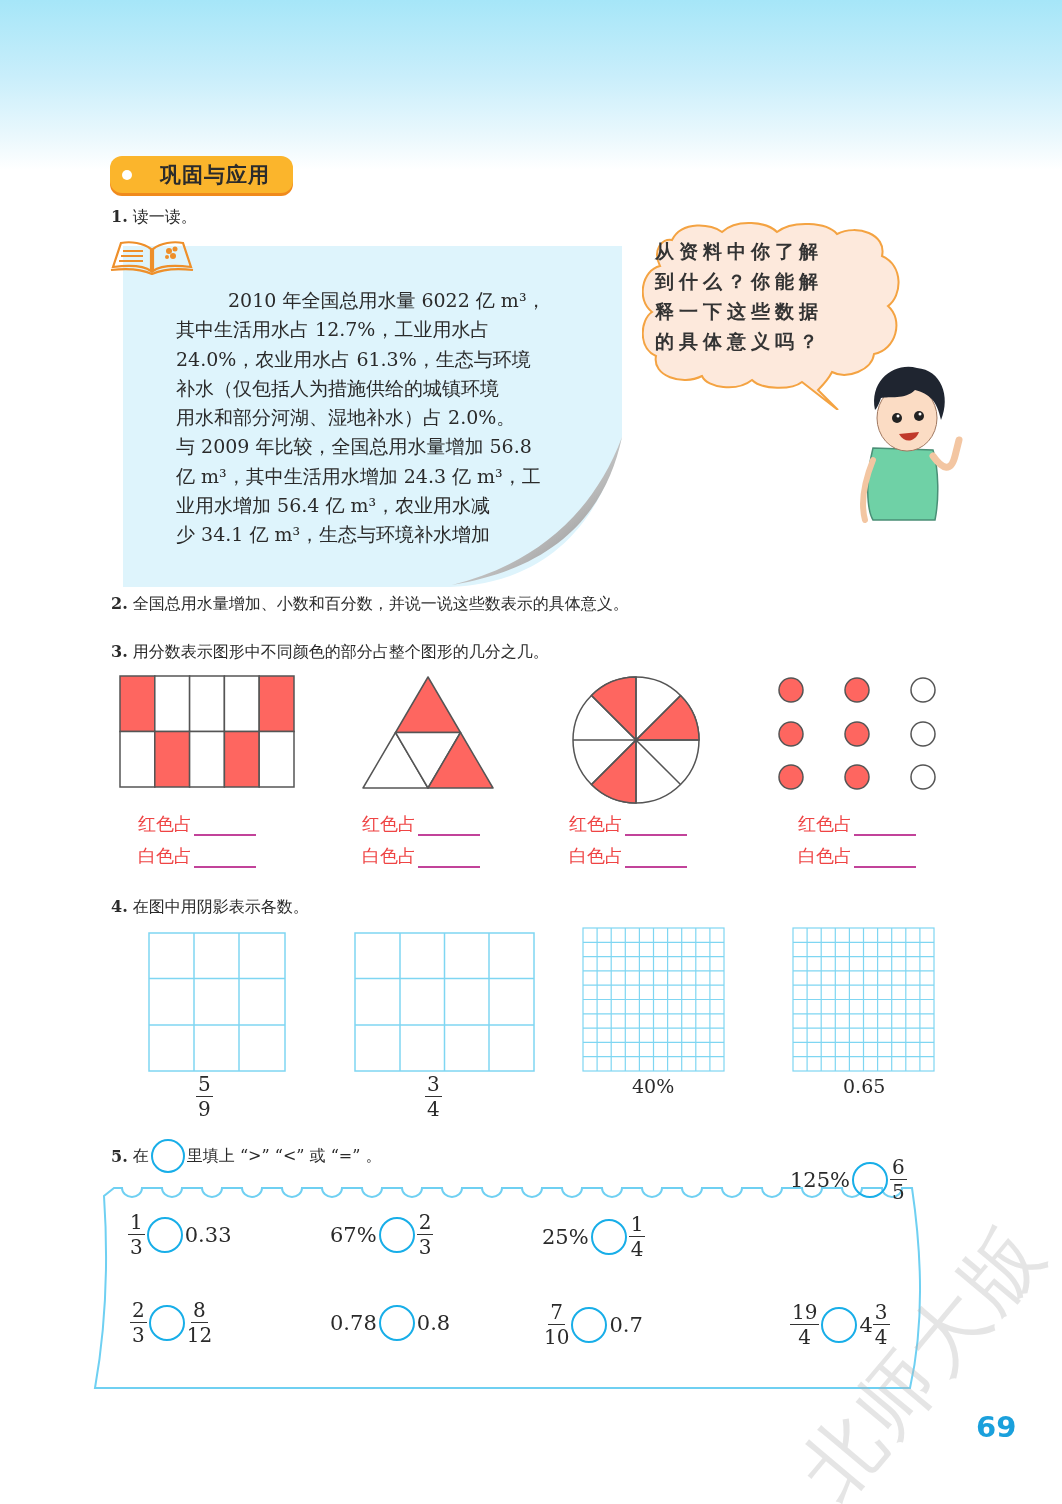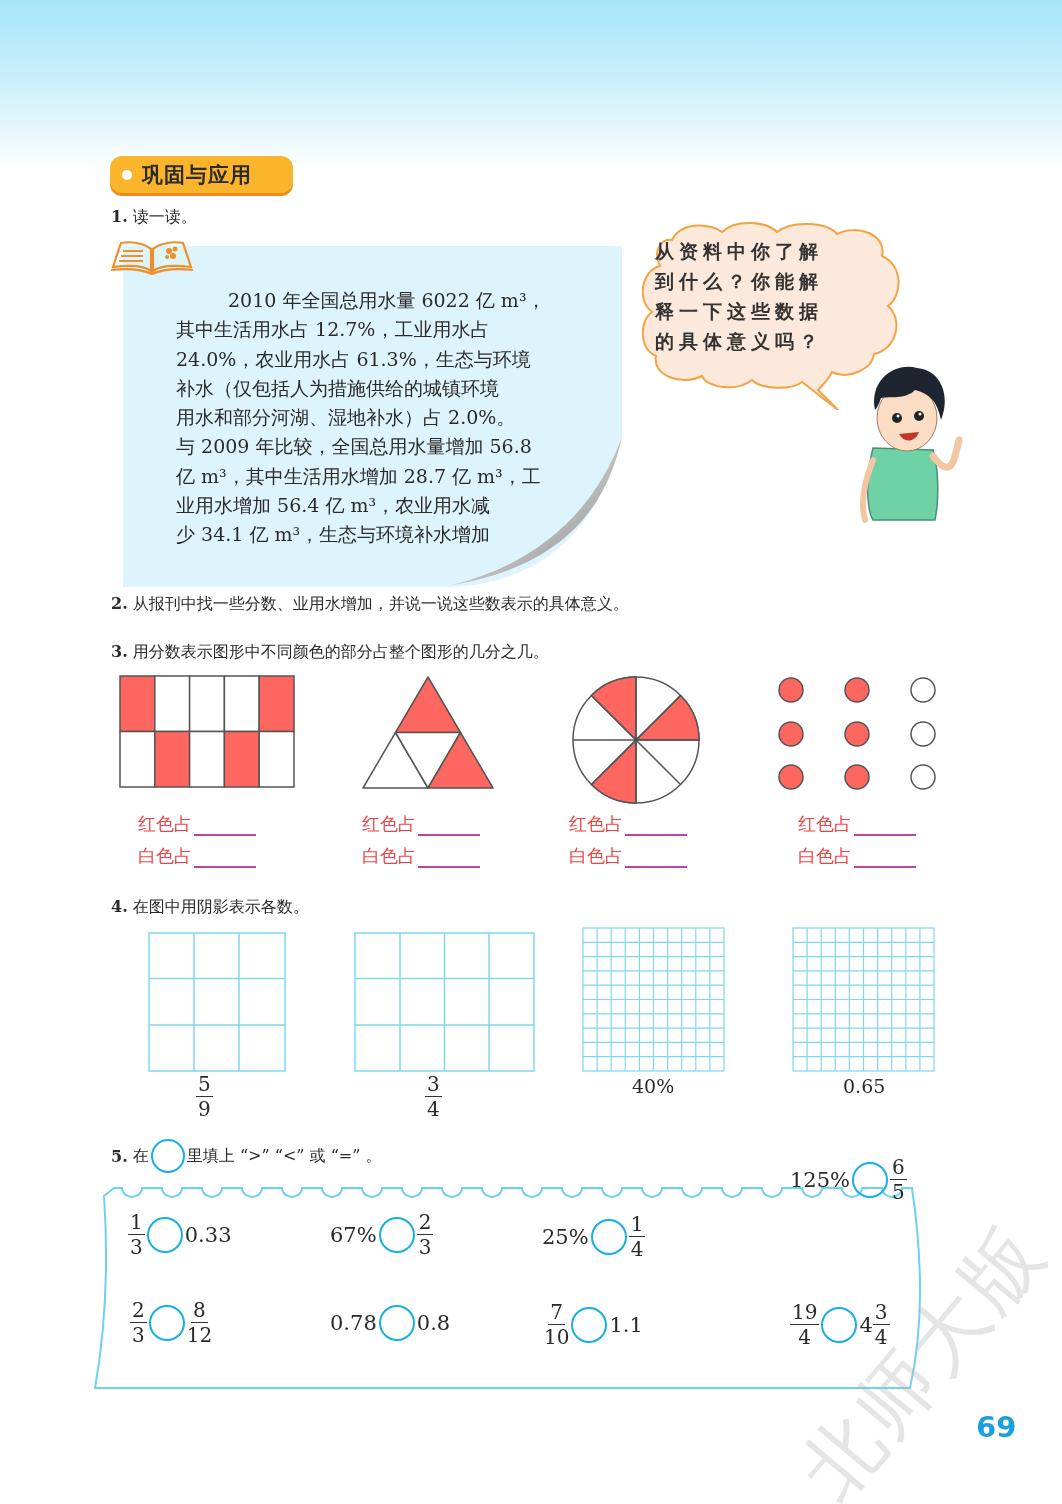--- a/index.html
+++ b/index.html
@@ -4,21 +4,21 @@
 <style>
   * { box-sizing: border-box; margin: 0; padding: 0; }
   html, body { width: 1062px; height: 1504px; background: #ffffff; overflow: hidden; }
   body { position: relative; font-family: "DejaVu Serif", "Liberation Serif", serif; color: #2a2a2a; }
   .top-band { position: absolute; left: 0; top: 0; width: 1062px; height: 170px;
     background: linear-gradient(to bottom, #a6e6f8 0%, #c9eefb 45%, #eaf8fd 80%, #ffffff 100%); }
   .section-badge { position: absolute; left: 110px; top: 156px; width: 183px; height: 37px;
     background: #fbb52c; border-radius: 12px; box-shadow: 0 3px 0 #f08a1c;
     display: flex; align-items: center; padding-left: 12px; }
   .section-badge .dot { width: 10px; height: 10px; border-radius: 50%; background: #fff; margin-right: 10px; }
-  .section-badge .label { font-family: "DejaVu Sans", sans-serif; font-weight: bold; font-size: 21px; color: #2b2b2b; letter-spacing: 1px; }
+  .section-badge .label { font-family: "DejaVu Sans", sans-serif; font-weight: bold; font-size: 21px; color: #2b2b2b; letter-spacing: 1px; margin-left: 18px; }
 
   .q { position: absolute; font-size: 16px; color: #2a2a2a; white-space: nowrap; }
   .q .num { font-weight: bold; }
 
   .reading-box { position: absolute; left: 123px; top: 246px; width: 499px; height: 341px; background: #def4fc; overflow: hidden; }
   .reading-box .curl { position: absolute; right: 0; bottom: 0; width: 180px; height: 150px; }
   .reading-text { position: absolute; left: 176px; top: 270px; width: 400px; font-size: 19px; line-height: 29.3px; color: #2a2a2a; margin-top: 16px; }
   .reading-text p { white-space: nowrap; }
   .book-icon { position: absolute; left: 109px; top: 237px; width: 86px; height: 38px; }
 
@@ -86,21 +86,21 @@
     </g>
 </svg>
 
 <div class="reading-text">
   <p style="padding-left:52px">2010 年全国总用水量 6022 亿 m³，</p>
   <p>其中生活用水占 12.7%，工业用水占</p>
   <p>24.0%，农业用水占 61.3%，生态与环境</p>
   <p>补水（仅包括人为措施供给的城镇环境</p>
   <p>用水和部分河湖、湿地补水）占 2.0%。</p>
   <p>与 2009 年比较，全国总用水量增加 56.8</p>
-  <p>亿 m³，其中生活用水增加 28.7 亿 m³，工</p>
+  <p>亿 m³，其中生活用水增加 24.3 亿 m³，工</p>
   <p>业用水增加 56.4 亿 m³，农业用水减</p>
   <p>少 34.1 亿 m³，生态与环境补水增加</p>
 </div>
 
 <svg class="bubble" viewBox="0 0 262 190">
   <path d="M30 20 C40 0 70 4 80 12 C95 -2 125 2 135 12 C150 0 185 2 195 14 C215 4 245 14 240 36 C262 46 260 76 246 86 C262 100 254 130 232 134 C230 150 205 160 190 152 C186 160 180 166 176 170 L196 190 L160 162 C150 170 120 170 110 160 C95 172 65 168 60 156 C40 166 10 156 14 136 C-4 128 -2 100 10 92 C-6 80 0 50 18 46 C10 30 20 18 30 20 Z" fill="#fde9dc" stroke="#f4a342" stroke-width="2"></path>
 </svg>
 <div class="bubble-text">
   <div>从资料中你了解</div>
   <div>到什么？你能解</div>
@@ -116,21 +116,21 @@
   <path d="M20 50 C14 20 40 2 62 8 C86 10 96 36 86 60 C82 40 74 34 60 30 C50 40 34 36 26 38 C24 44 22 48 20 50 Z" fill="#1f2530"></path>
   <circle cx="42" cy="58" r="5" fill="#222"></circle>
     <circle cx="64" cy="56" r="5" fill="#222"></circle>
   <circle cx="43" cy="56" r="1.5" fill="#fff"></circle>
     <circle cx="65" cy="54" r="1.5" fill="#fff"></circle>
   <path d="M44 74 C50 84 60 82 64 72 Z" fill="#c0392b"></path>
 </svg>
 
 <div class="q" style="left:111px; top:594px;">
   <span class="num">2.</span>
-  <span>从报刊中找一些分数、业用水增加，并说一说这些数表示的具体意义。</span>
+  <span>全国总用水量增加、小数和百分数，并说一说这些数表示的具体意义。</span>
 </div>
 
 <div class="q" style="left:111px; top:642px;">
   <span class="num">3.</span>
   <span>用分数表示图形中不同颜色的部分占整个图形的几分之几。</span>
 </div>
 
 <svg class="fig" style="left:119px; top:675px;" width="176" height="113" viewBox="0 0 176 113">
   <g stroke="#555" stroke-width="1.5">
     <rect x="1" y="1" width="34.8" height="55.5" fill="#fe6660"></rect>
@@ -305,21 +305,21 @@
   <span>0.78</span>
   <span class="cmp-circle"></span>
   <span>0.8</span>
 </div>
 <div class="cmp-item" style="left:544px; top:1302px;">
   <span class="frac">
       <span class="n">7</span>
       <span class="d">10</span>
     </span>
   <span class="cmp-circle"></span>
-  <span>1.1</span>
+  <span>0.7</span>
 </div>
 <div class="cmp-item" style="left:790px; top:1302px;">
   <span class="frac">
       <span class="n">19</span>
       <span class="d">4</span>
     </span>
   <span class="cmp-circle"></span>
   <span class="mixed">
     <span>4</span>
     <span class="frac">

